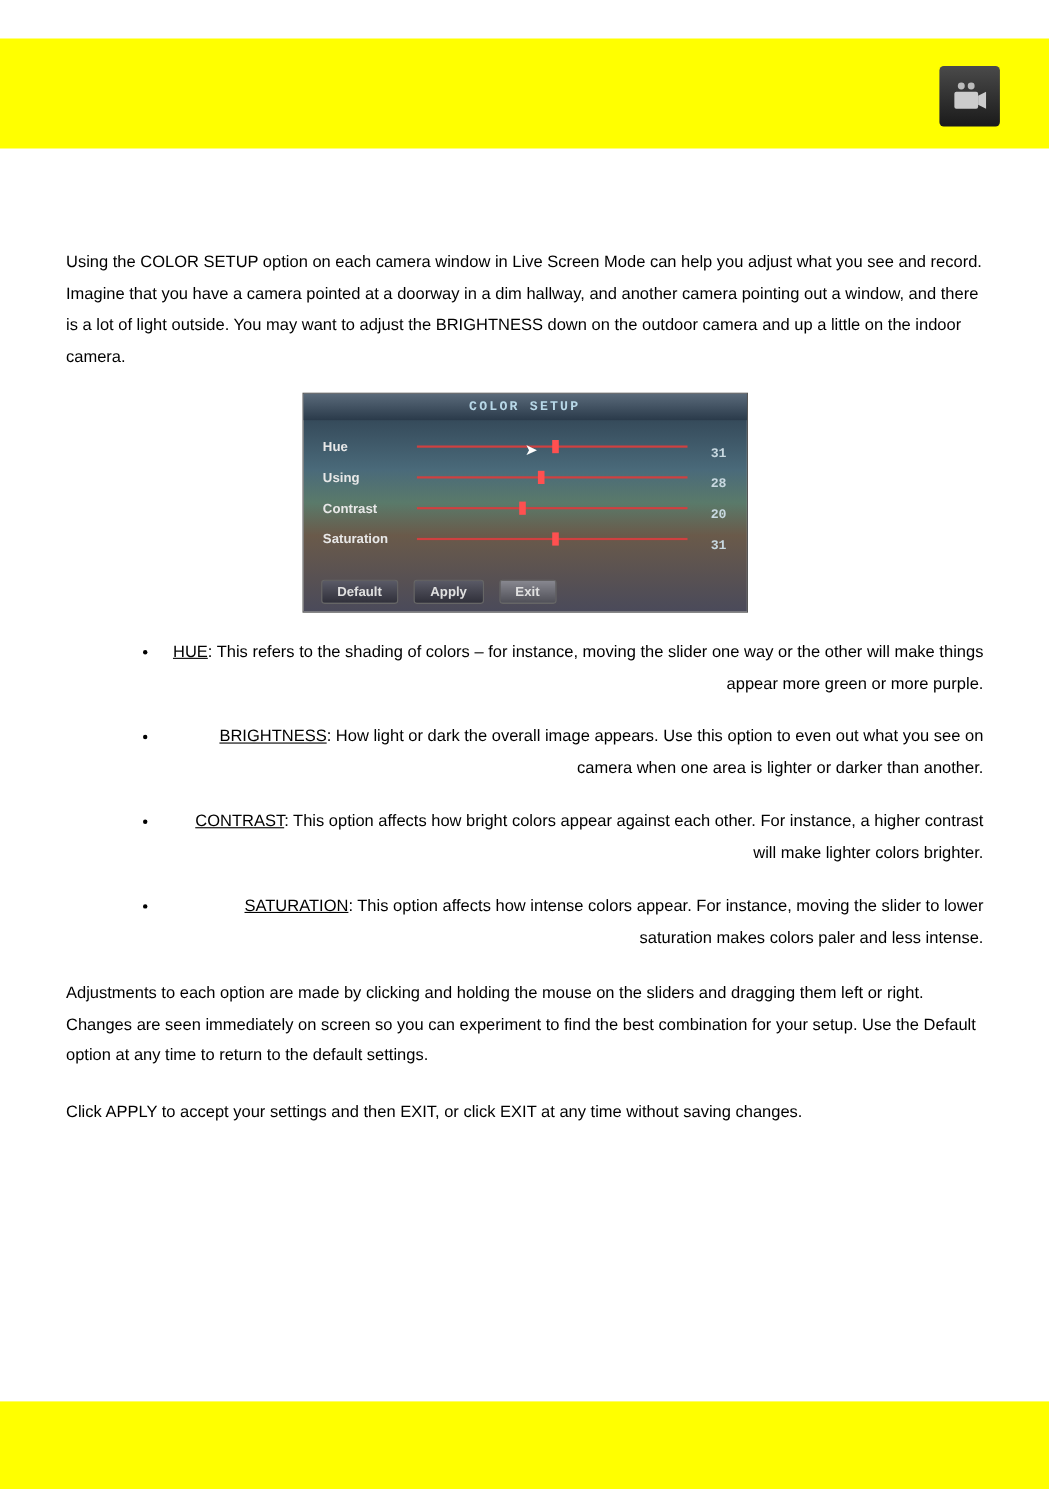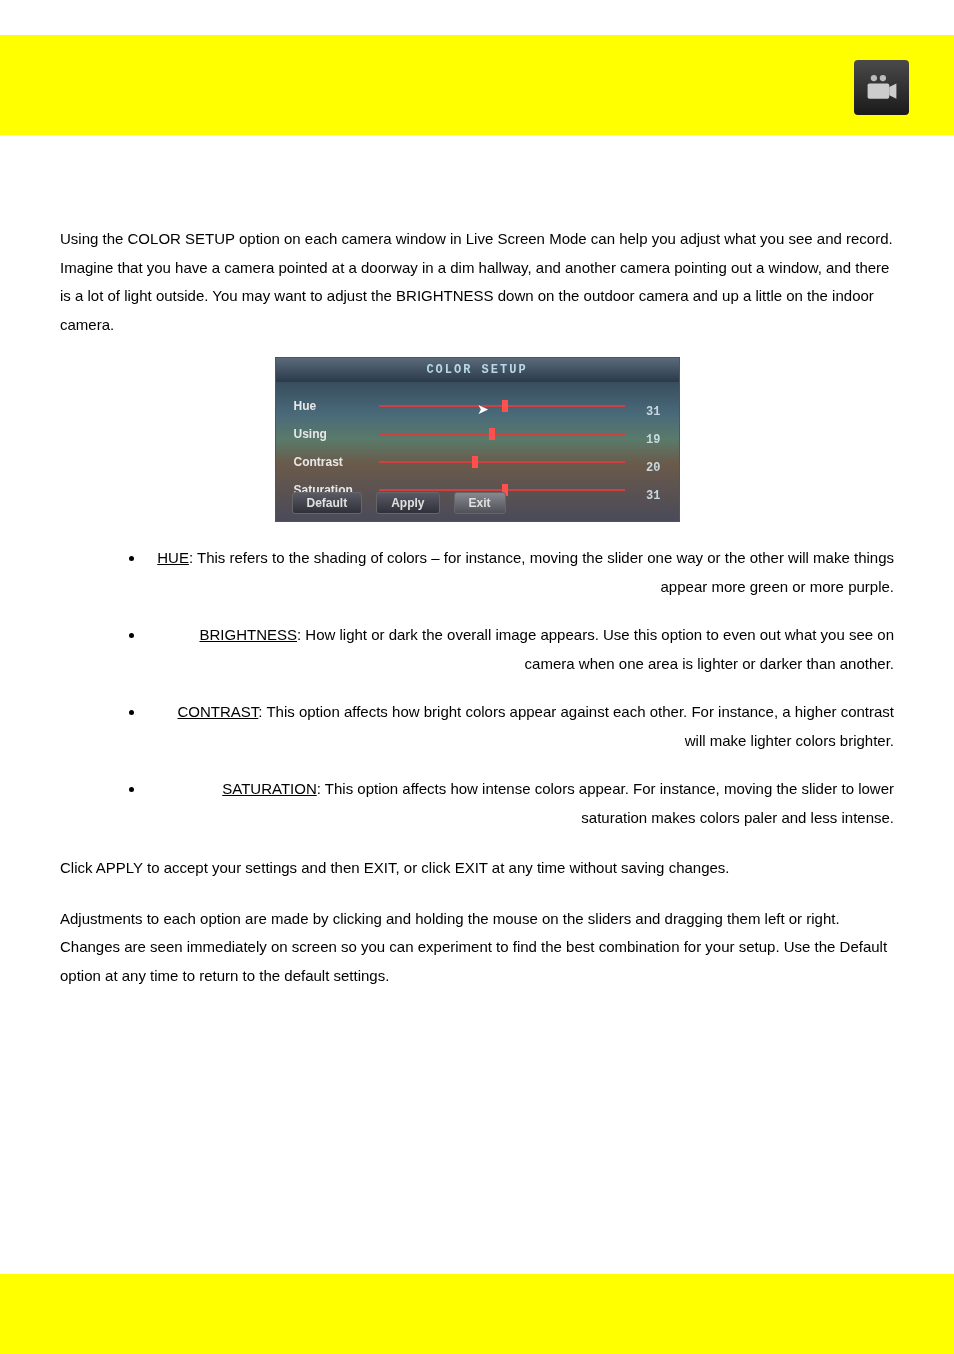--- a/index.html
+++ b/index.html
@@ -41,21 +41,21 @@
     padding: 90px 60px 0 60px;
   }
   .body-text {
     font-size: 15px;
     line-height: 1.9;
     color: #000;
     margin-bottom: 18px;
   }
   .screenshot {
     width: 405px;
-    height: 165px;
+    height: 200px;
     margin: 0 auto 22px auto;
     position: relative;
     background: linear-gradient(to bottom, #2b3a4a 0%, #4a6a7a 35%, #5a7a6a 50%, #6a5a4a 65%, #4a4a5a 100%);
     border: 1px solid #555;
   }
   .title-bar {
     background: linear-gradient(to bottom, #5a6a7a, #2a3a4a);
     height: 24px;
     display: flex;
     align-items: center;
@@ -183,21 +183,21 @@
         <div class="slider-track">
             <div class="slider-thumb" style="left:50%"></div>
           </div>
         <span class="slider-value">31</span>
       </div>
       <div class="slider-row">
         <span class="slider-label">Using</span>
         <div class="slider-track">
             <div class="slider-thumb" style="left:45%"></div>
           </div>
-        <span class="slider-value">19</span>
+        <span class="slider-value">28</span>
       </div>
       <div class="slider-row">
         <span class="slider-label">Contrast</span>
         <div class="slider-track">
             <div class="slider-thumb" style="left:38%"></div>
           </div>
         <span class="slider-value">20</span>
       </div>
       <div class="slider-row">
         <span class="slider-label">Saturation</span>
@@ -215,17 +215,17 @@
     </div>
   </div>
 
   <ul class="defs">
     <li><span class="term">HUE</span><span>: This refers to the shading of colors – for instance, moving the slider one way or the other will make things appear more green or more purple.</span></li>
     <li><span class="term">BRIGHTNESS</span><span>: How light or dark the overall image appears. Use this option to even out what you see on camera when one area is lighter or darker than another.</span></li>
     <li><span class="term">CONTRAST</span><span>: This option affects how bright colors appear against each other. For instance, a higher contrast will make lighter colors brighter.</span></li>
     <li><span class="term">SATURATION</span><span>: This option affects how intense colors appear. For instance, moving the slider to lower saturation makes colors paler and less intense.</span></li>
   </ul>
 
+  <p class="closing">Adjustments to each option are made by clicking and holding the mouse on the sliders and dragging them left or right. Changes are seen immediately on screen so you can experiment to find the best combination for your setup. Use the Default option at any time to return to the default settings.</p>
   <p class="closing">Click APPLY to accept your settings and then EXIT, or click EXIT at any time without saving changes.</p>
-  <p class="closing">Adjustments to each option are made by clicking and holding the mouse on the sliders and dragging them left or right. Changes are seen immediately on screen so you can experiment to find the best combination for your setup. Use the Default option at any time to return to the default settings.</p>
 </div>
 
 <div class="bottom-yellow-bar"></div>
 
 </body></html>

